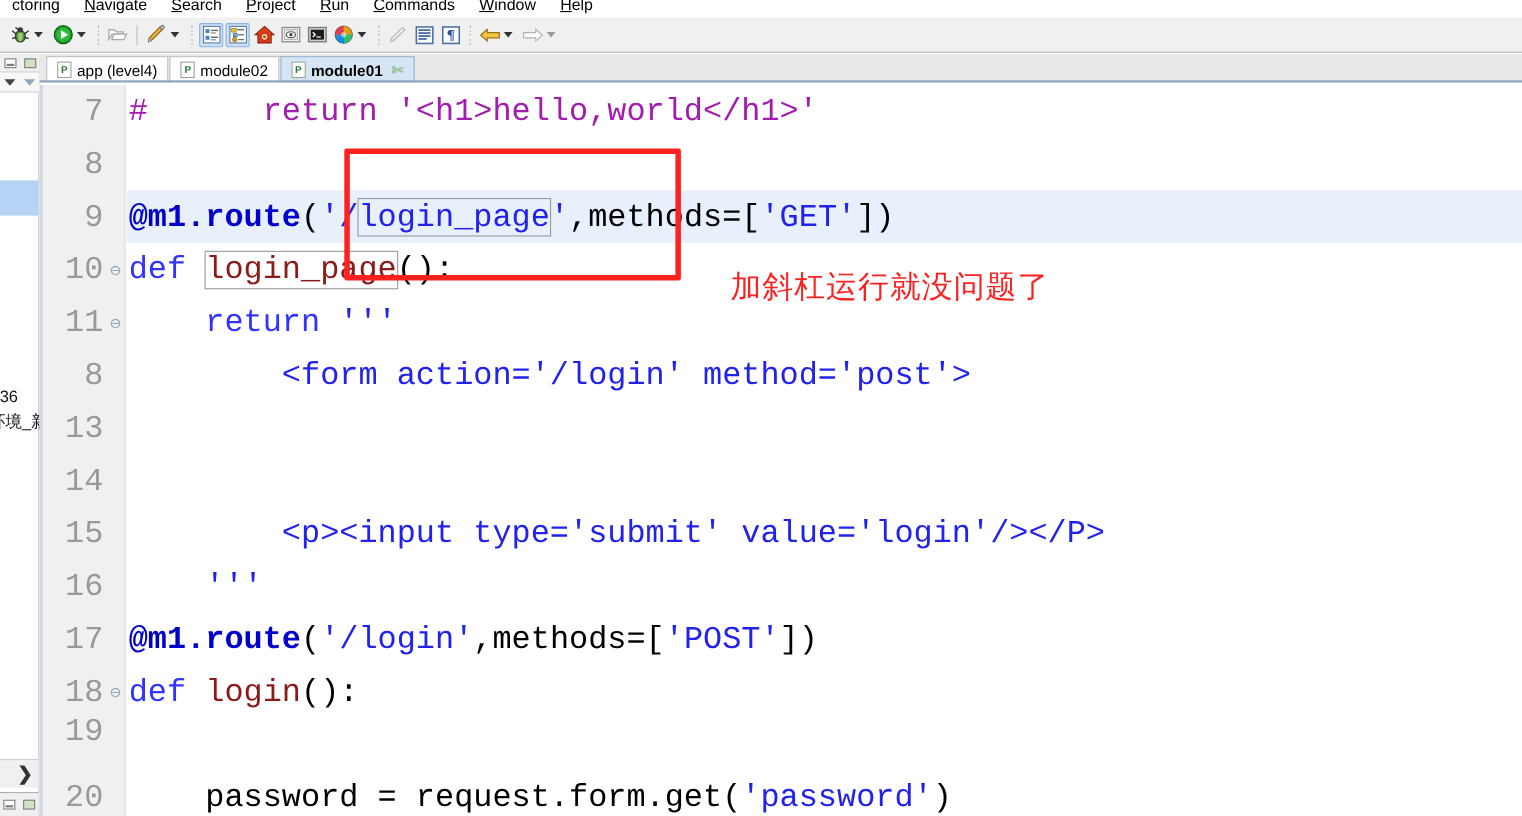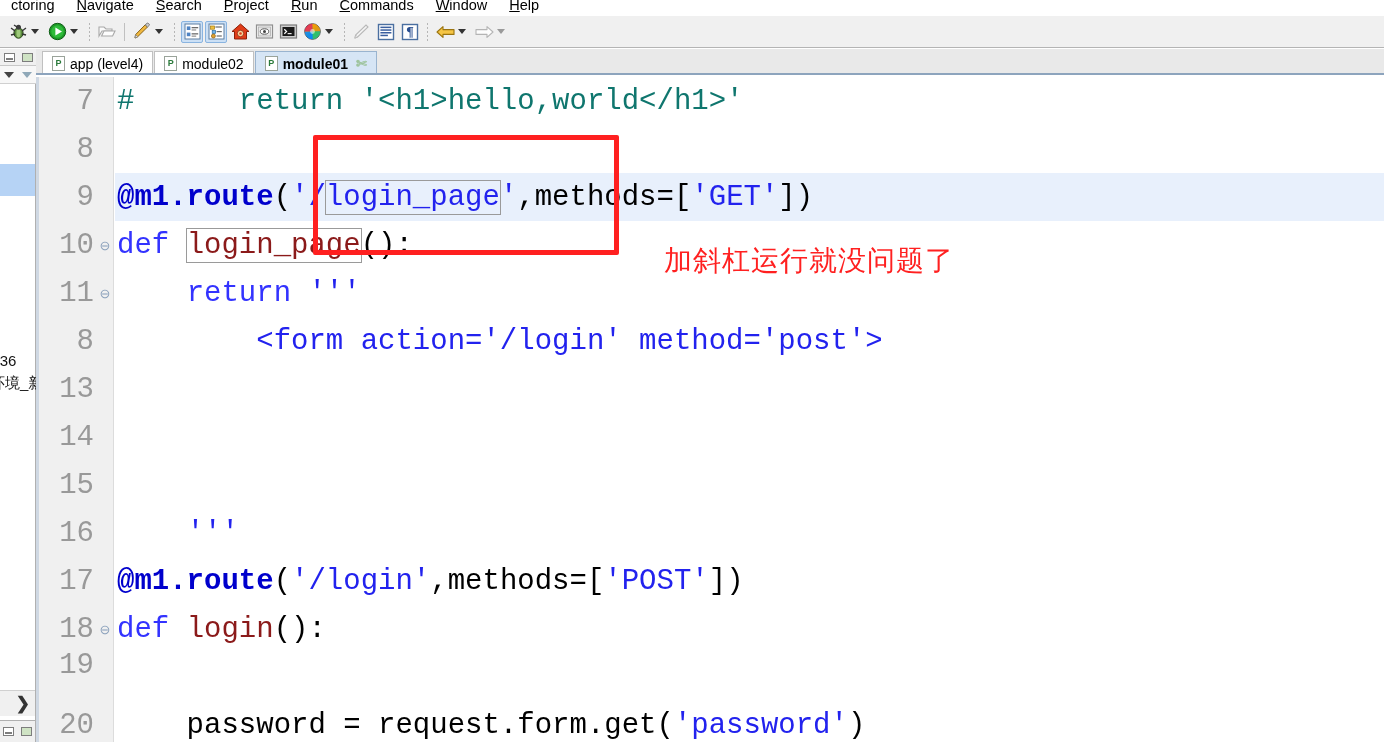--- a/index.html
+++ b/index.html
@@ -167,21 +167,21 @@
     font-family:"Liberation Sans",sans-serif;
     font-size:13px;color:#8aa0bb;line-height:1;
   }
   .code{
     flex:1;white-space:pre;
     font-family:"Liberation Mono", monospace;
     font-size:29px;line-height:1;
     padding-left:3px;
     letter-spacing:0px;
   }
-  .c-com{ color:#0f766e; }
+  .c-com{ color:#a21caf; }
   .c-dec{ color:#0000cc; font-weight:bold; }
   .c-kw { color:#3333ff; }
   .c-fn { color:#8b1a1a; }
   .c-str{ color:#2222ee; }
   .c-pl { color:#000000; }
 
   
   .occ{ outline:1px solid #9a9a9a; background:transparent; }
 
   
@@ -452,20 +452,21 @@
         <div class="lnum">13</div>
         <div class="fold"></div>
       </div>
       <div class="row" style="top: 336px;">
         <div class="lnum">14</div>
         <div class="fold"></div>
       </div>
       <div class="row" style="top: 384px;">
         <div class="lnum">15</div>
         <div class="fold"></div>
+        <div class="code"><span class="c-str">        &lt;p&gt;&lt;input type='submit' value='login'/&gt;&lt;/P&gt;</span></div>
       </div>
       <div class="row" style="top: 432px;">
         <div class="lnum">16</div>
         <div class="fold"></div>
         <div class="code"><span class="c-pl">    </span><span class="c-str">'''</span></div>
       </div>
       <div class="row" style="top: 480px;">
         <div class="lnum">17</div>
         <div class="fold"></div>
         <div class="code"><span class="c-dec">@m1.route</span><span class="c-pl">(</span><span class="c-str">'/login'</span><span class="c-pl">,methods=[</span><span class="c-str">'POST'</span><span class="c-pl">])</span></div>

